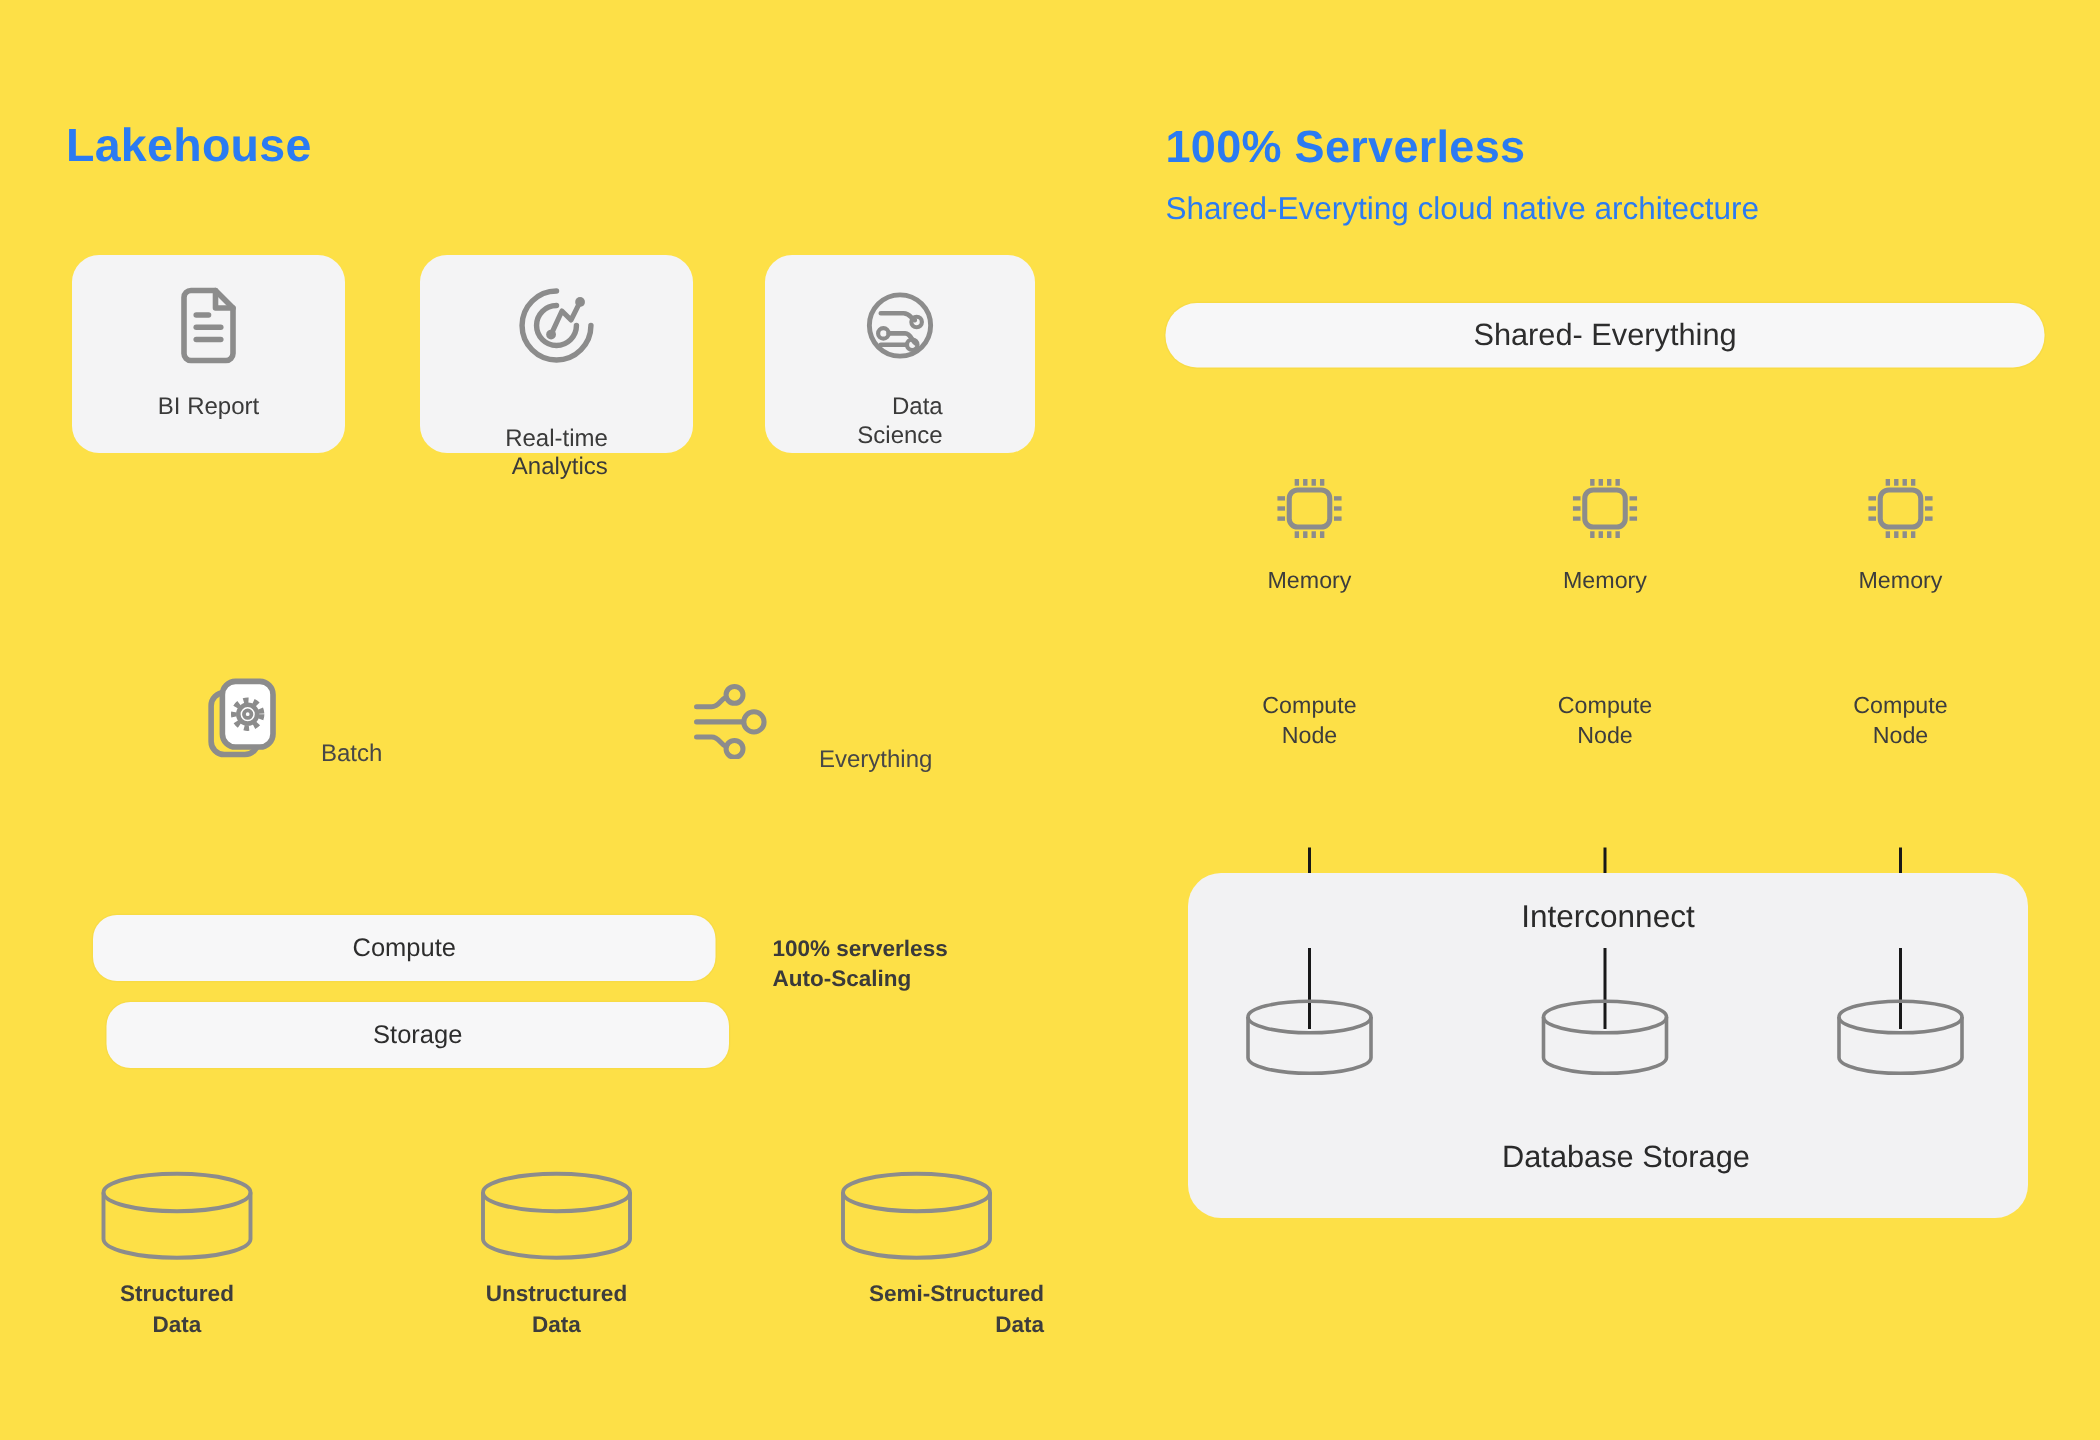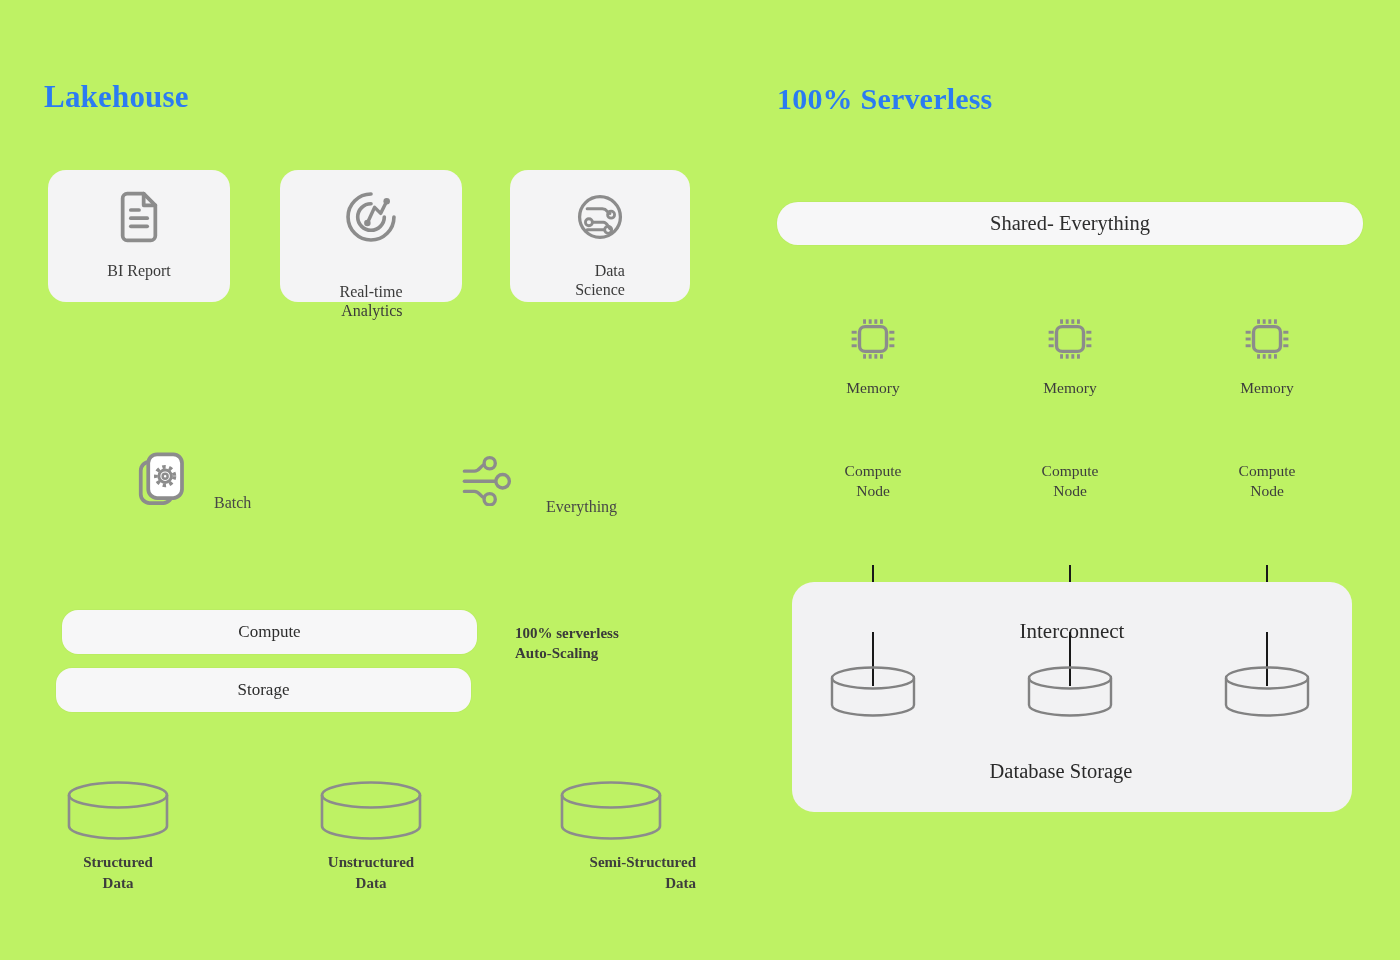--- a/index.html
+++ b/index.html
@@ -1,18 +1,18 @@
 <!DOCTYPE html>
 <html><head>
 <meta charset="utf-8">
 <style>
   html,body{margin:0;padding:0;background:#ffffff;}
   .canvas{
-    position:relative;width:1400px;height:960px;background:#bef264;
-    font-family:Liberation Serif, serif;overflow:hidden;
+    position:relative;width:1400px;height:960px;background:#fde047;
+    font-family:Liberation Sans, sans-serif;overflow:hidden;
   }
   .abs{position:absolute;}
   .title{font-size:31px;font-weight:700;color:#2b7bf2;letter-spacing:.2px;}
   .subtitle{font-size:21px;font-weight:500;color:#2b7bf2;}
   .panel-card{
     background:#f4f4f5;border-radius:18px;display:flex;flex-direction:column;
     align-items:center;padding-top:18px;gap:11px;box-sizing:border-box;
   }
   .panel-card .lbl{font-size:16px;line-height:19px;font-weight:500;color:#3a3a3a;text-align:right;}
   .bar{
@@ -111,21 +111,21 @@
       <path d="M3 35 h9 c4.5 0 5 4.5 8.5 5.5"></path>
       <circle cx="25.5" cy="42" r="5"></circle>
     </svg>
   </span>
   <div class="abs flow-lbl" style="left:546px;top:471px;" data-bind="left.streaming_label">Everything</div>
 
 
   <div class="abs bar bar-mid" style="left:62px;top:610px;width:415px;height:44px;">
     <span data-bind="left.compute_label">Compute</span>
   </div>
-  <div class="abs bar bar-mid" style="left:56px;top:668px;width:415px;height:44px;">
+  <div class="abs bar bar-mid" style="left:71px;top:668px;width:415px;height:44px;">
     <span data-bind="left.storage_label">Storage</span>
   </div>
 
   <div class="abs note" style="left:515px;top:623px;">
     <span data-bind="left.scaling_note.lines.0">100% serverless</span>
     <span data-bind="left.scaling_note.lines.1">Auto-Scaling</span>
   </div>
 
   <span class="abs icon" style="left:66px;top:780px;">
     <svg width="104" height="62" viewBox="0 0 104 62" class="ic" stroke-width="2.6">
@@ -153,20 +153,21 @@
   <div class="abs cyl-lbl" style="left:286px;top:852px;width:170px;">
     <span data-bind="left.datasets.1.lines.0">Unstructured</span>
     <span data-bind="left.datasets.1.lines.1">Data</span>
   </div>
   <div class="abs cyl-lbl" style="left:526px;top:852px;width:170px;text-align:right;">
     <span data-bind="left.datasets.2.lines.0">Semi-Structured</span>
     <span data-bind="left.datasets.2.lines.1">Data</span>
   </div>
 
   <div class="abs title" style="left:777px;top:82px;font-size:30px;" data-bind="right.title">100% Serverless</div>
+  <div class="abs subtitle" style="left:777px;top:128px;" data-bind="right.subtitle">Shared-Everyting cloud native architecture</div>
 
   <div class="abs bar bar-pill" style="left:777px;top:202px;width:586px;height:43px;">
     <span data-bind="right.shared_label">Shared- Everything</span>
   </div>
 
   <span class="abs icon" style="left:846px;top:312px;">
     <svg width="54" height="54" viewBox="0 0 48 48" class="ic">
       <rect x="12" y="13" width="24" height="22" rx="5" stroke-width="3"></rect>
       <g stroke-width="2.6">
         <line x1="16.5" y1="6.5" x2="16.5" y2="10.5"></line>
@@ -244,21 +245,21 @@
   <div class="abs node-lbl" style="left:1207px;top:461px;width:120px;">
     <span data-bind="right.nodes.2.node_lines.0">Compute</span>
     <span data-bind="right.nodes.2.node_lines.1">Node</span>
   </div>
 
   <div class="abs vline" style="left:872px;top:565px;height:27px;"></div>
   <div class="abs vline" style="left:1069px;top:565px;height:27px;"></div>
   <div class="abs vline" style="left:1266px;top:565px;height:27px;"></div>
 
   <div class="abs big-card" style="left:792px;top:582px;width:560px;height:230px;"></div>
-  <div class="abs card-title" style="left:792px;top:619px;width:560px;" data-bind="right.storage_card.title">Interconnect</div>
+  <div class="abs card-title" style="left:792px;top:600px;width:560px;" data-bind="right.storage_card.title">Interconnect</div>
 
   <div class="abs vline" style="left:872px;top:632px;height:54px;"></div>
   <div class="abs vline" style="left:1069px;top:632px;height:54px;"></div>
   <div class="abs vline" style="left:1266px;top:632px;height:54px;"></div>
 
   <span class="abs icon" style="left:829px;top:666px;">
     <svg width="88" height="52" viewBox="0 0 88 52" class="ic" stroke-width="2.4" style="stroke:#828282;">
       <ellipse cx="44" cy="12" rx="41" ry="10.5"></ellipse>
       <path d="M3 12 V39 a41 10.5 0 0 0 82 0 V12"></path>
     </svg>
@@ -269,15 +270,15 @@
       <path d="M3 12 V39 a41 10.5 0 0 0 82 0 V12"></path>
     </svg>
   </span>
   <span class="abs icon" style="left:1223px;top:666px;">
     <svg width="88" height="52" viewBox="0 0 88 52" class="ic" stroke-width="2.4" style="stroke:#828282;">
       <ellipse cx="44" cy="12" rx="41" ry="10.5"></ellipse>
       <path d="M3 12 V39 a41 10.5 0 0 0 82 0 V12"></path>
     </svg>
   </span>
 
-  <div class="abs card-title" style="left:781px;top:760px;width:560px;font-size:20.5px;" data-bind="right.storage_card.label">Database Storage</div>
+  <div class="abs card-title" style="left:804px;top:760px;width:560px;font-size:20.5px;" data-bind="right.storage_card.label">Database Storage</div>
 
 </div>
 
 </body></html>

